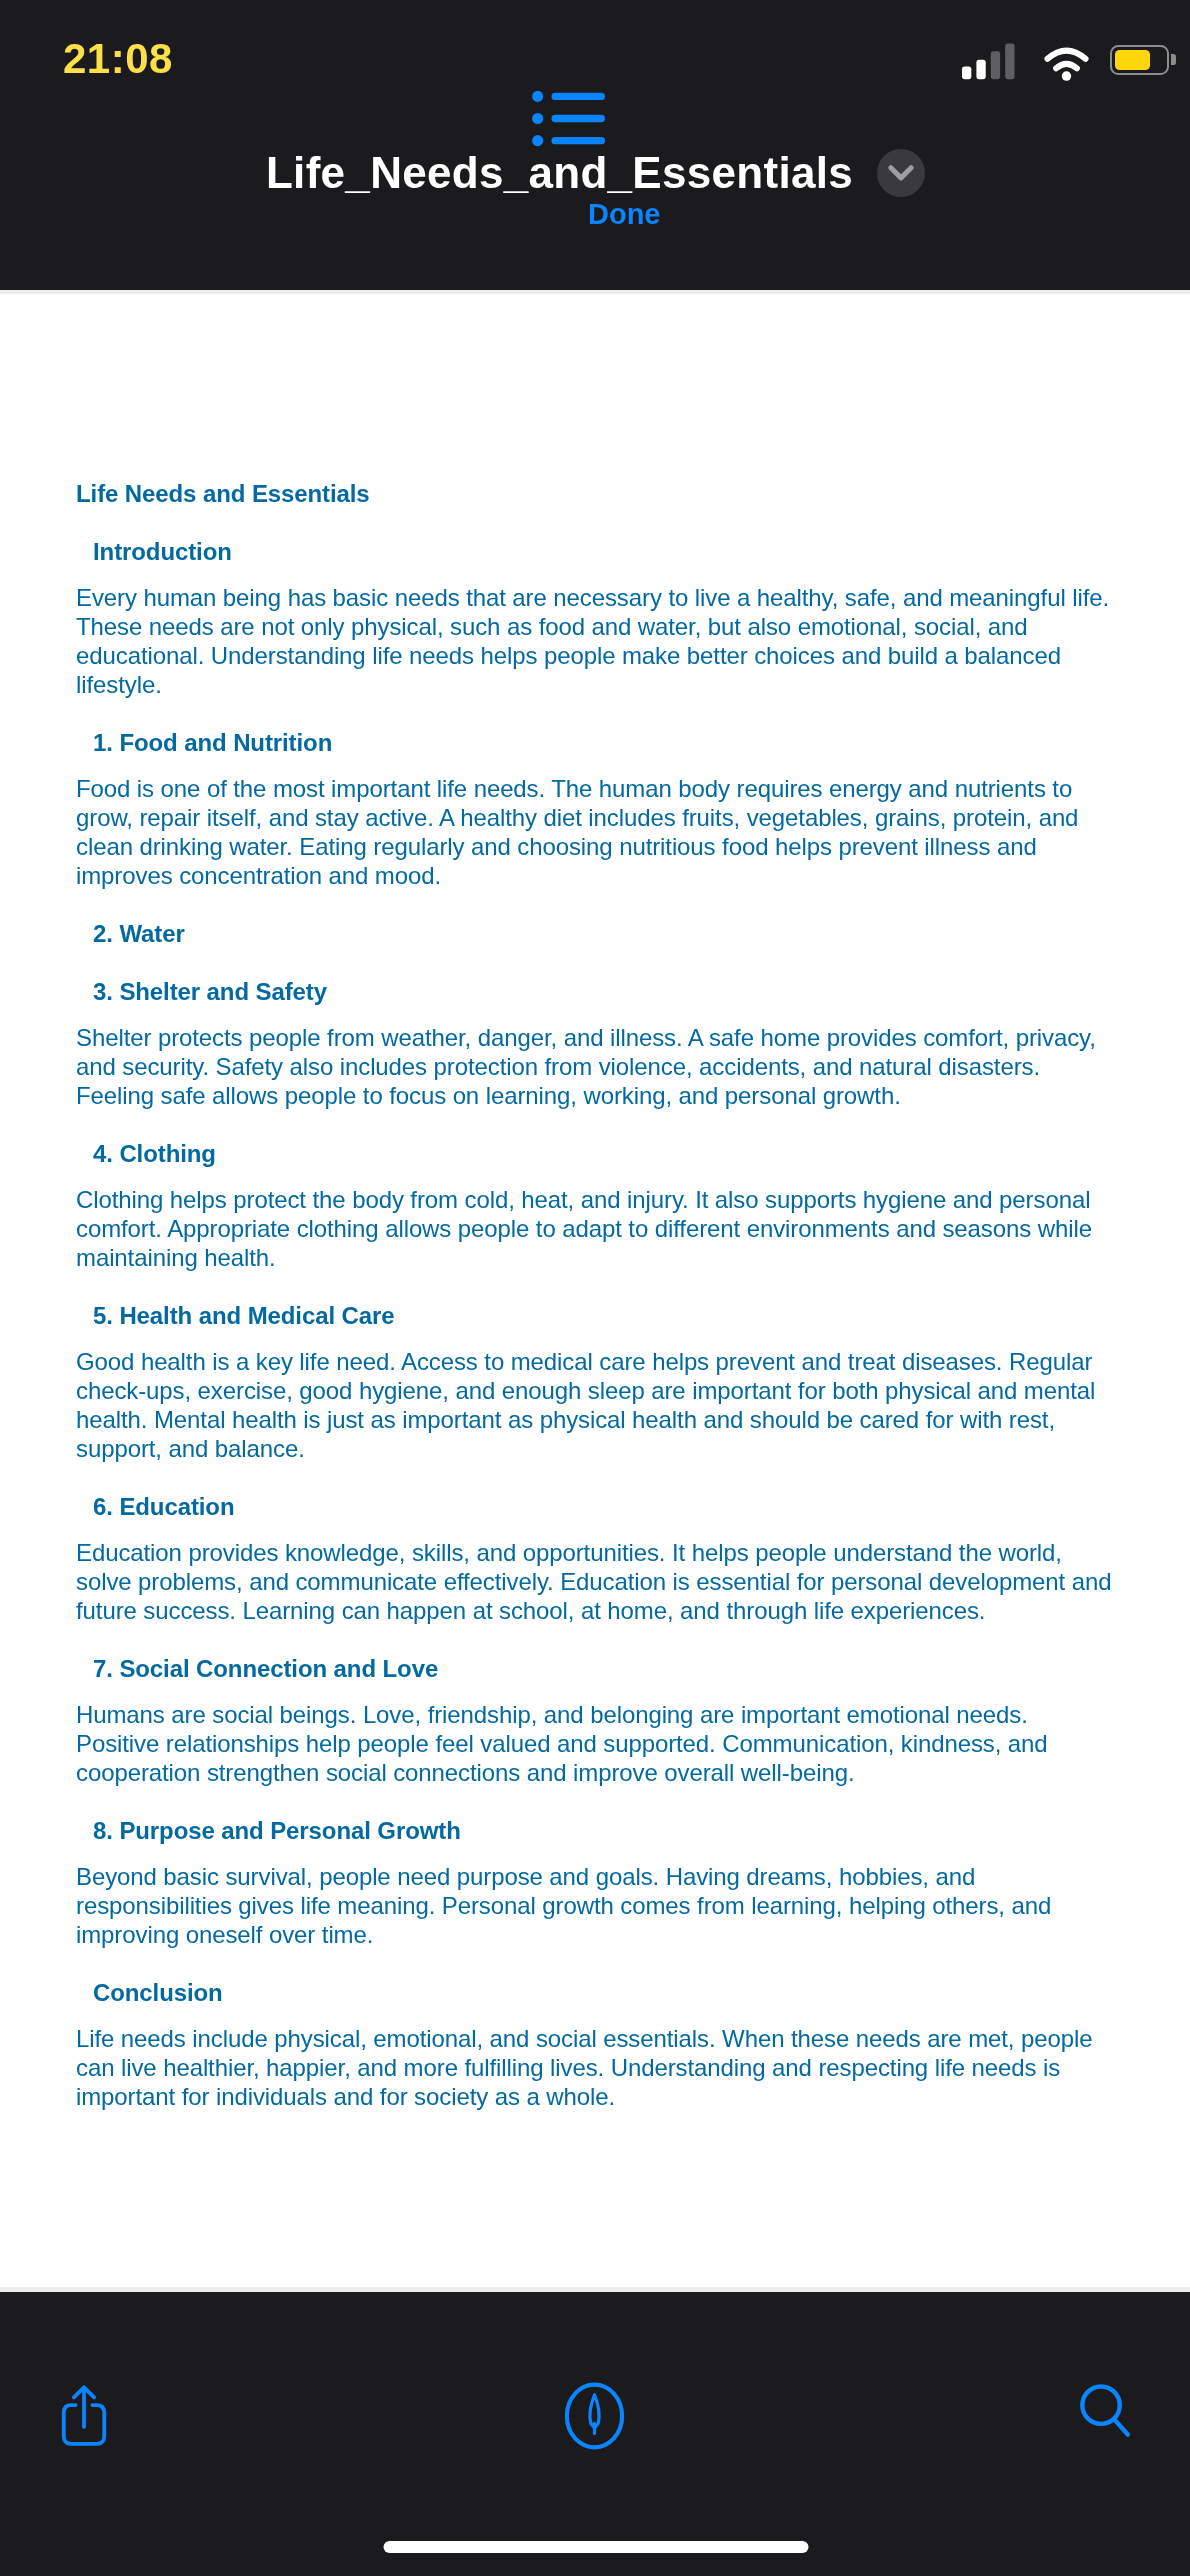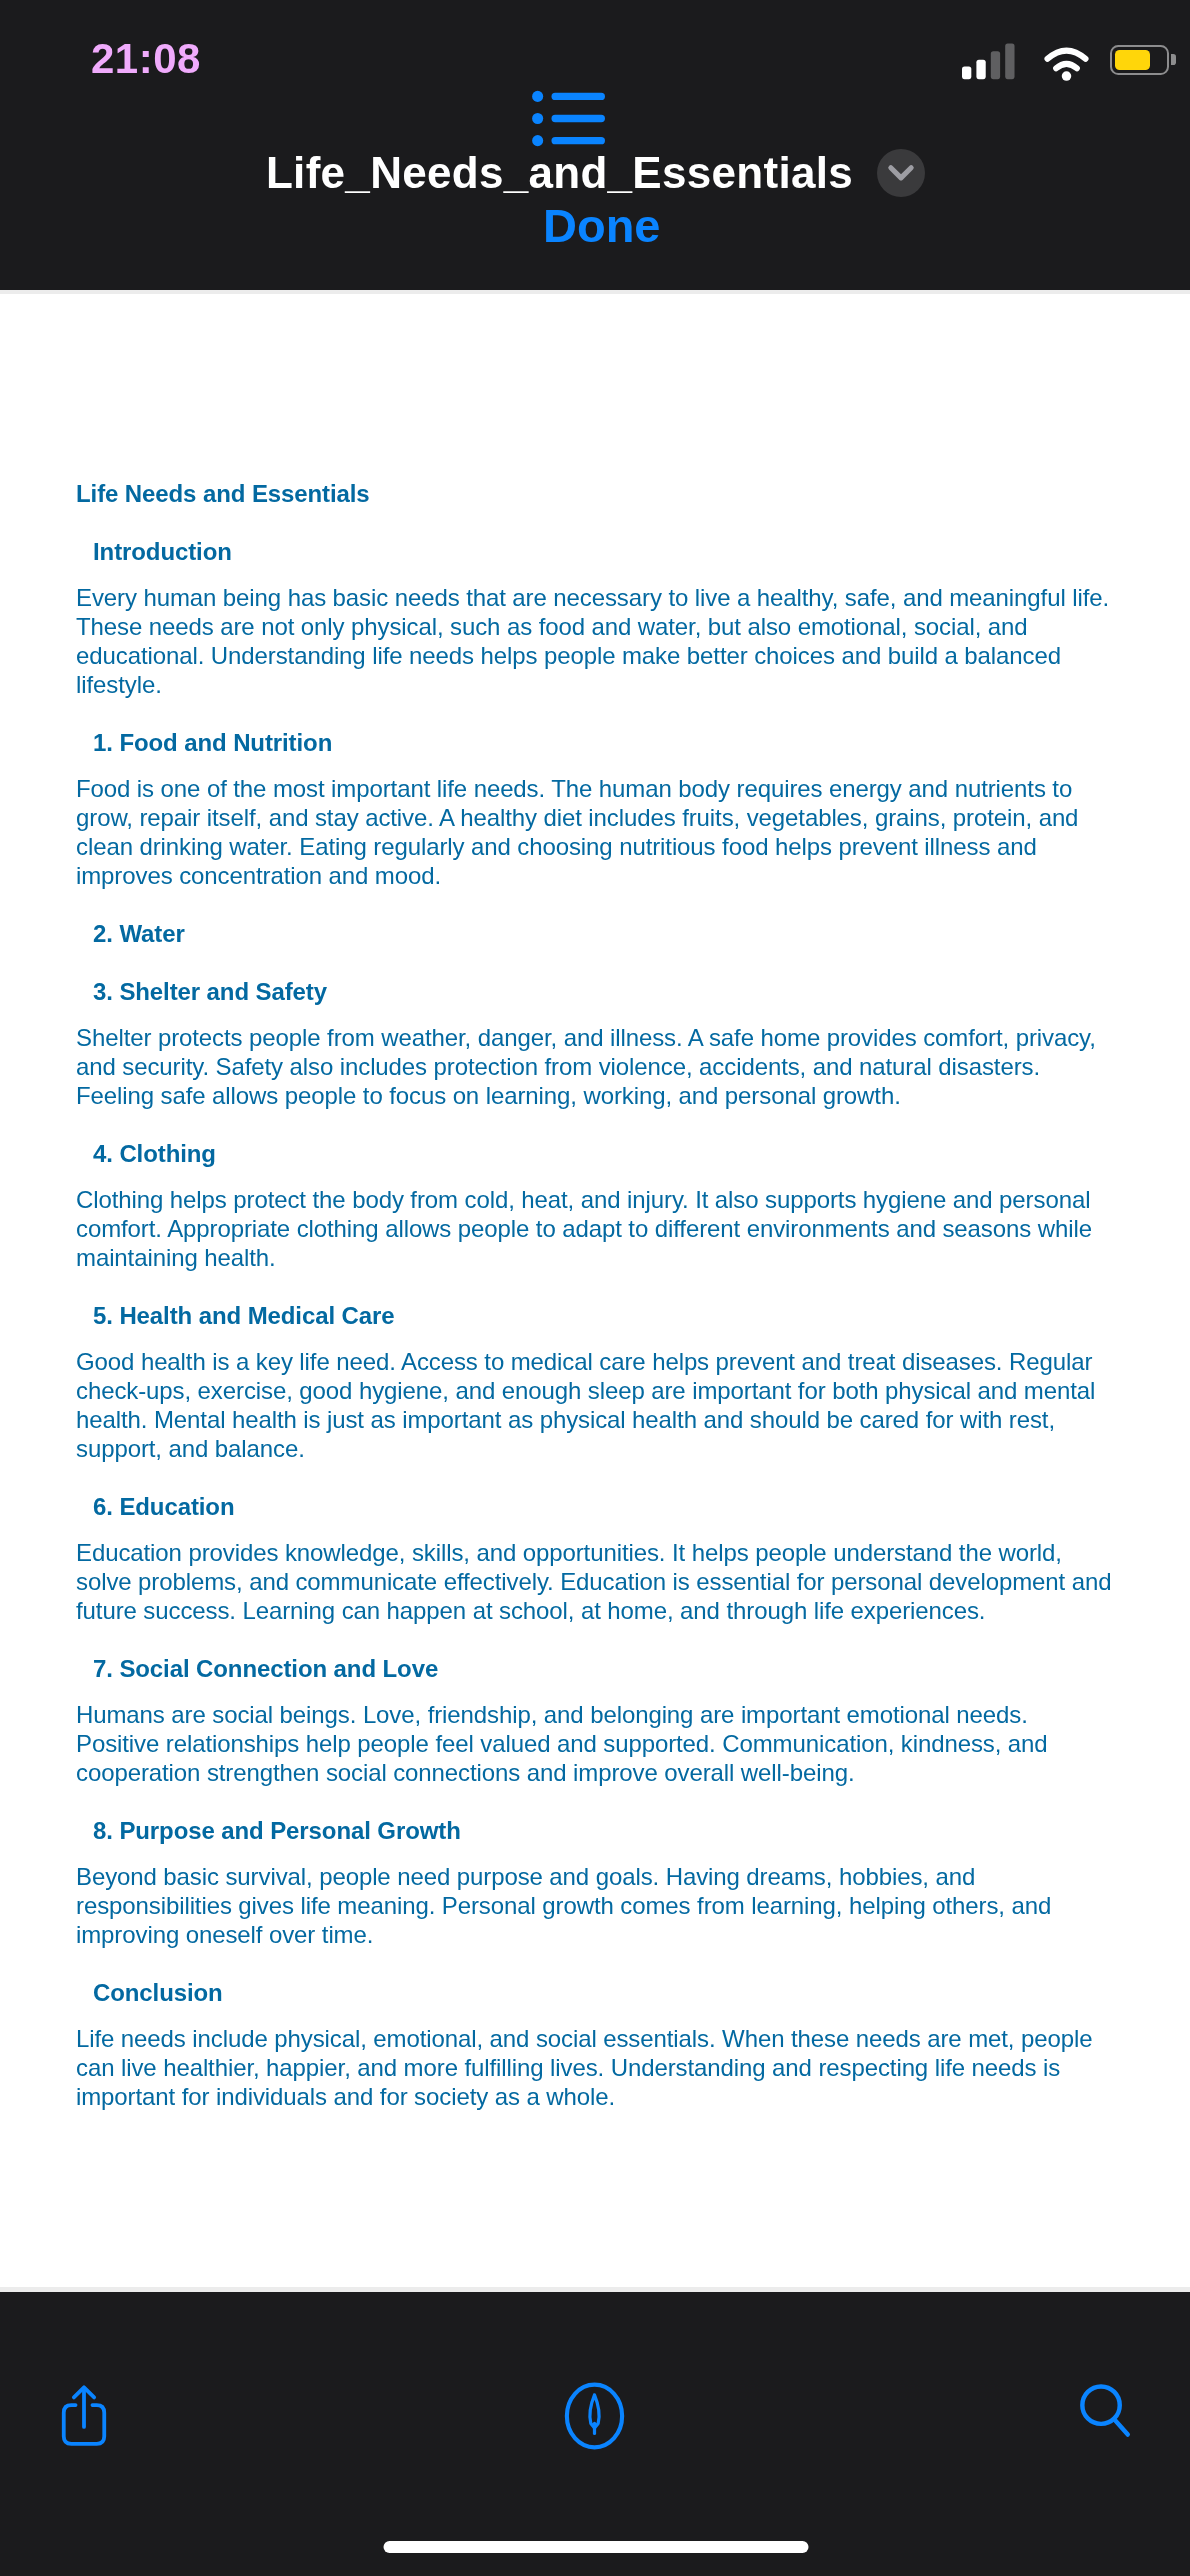--- a/index.html
+++ b/index.html
@@ -8,37 +8,37 @@
     background:#1c1c1e; overflow:hidden;
     font-family:"Liberation Sans", sans-serif;
     -webkit-font-smoothing:antialiased;
   }
   
   .header { height:290px; background:#1b1b1d; }
   .status-bar {
     height:89px; display:flex; align-items:flex-end;
     justify-content:space-between; padding:0 22px 5.6px 63px; box-sizing:border-box;
   }
-  .status-time { color:#f0abfc; font-size:42px; font-weight:700; letter-spacing:0.5px;margin-left:28px; }
+  .status-time { color:#fde047; font-size:42px; font-weight:700; letter-spacing:0.5px; }
   .status-icons { display:flex; align-items:center; gap:15px; padding-bottom:1.9px; }
   .nav-bar {
     height:108px; display:flex; align-items:center;
     padding:0 41px; box-sizing:border-box;flex-direction:column;
   }
   .nav-left { width:130px; display:flex; align-items:center; }
   .nav-center { flex:1; display:flex; align-items:center; justify-content:center; gap:24px; min-width:0; }
   .nav-title { color:#ffffff; font-size:44px; font-weight:700; letter-spacing:0.3px; white-space:nowrap; }
   .chevron-circle {
     width:48px; height:48px; border-radius:50%; background:#3a3a3c;
     display:flex; align-items:center; justify-content:center; flex:none;
   }
   .nav-right { width:130px; display:flex; justify-content:flex-end; }
   .done-btn {
     background:none; border:none; padding:0; cursor:pointer;
-    color:#0a84ff; font-size:47px; font-weight:700;
+    color:#0a84ff; font-size:29px; font-weight:700;
     font-family:"Liberation Sans", sans-serif;
   }
   .list-btn { background:none; border:none; padding:0; cursor:pointer; line-height:0; }
   .hair-strip { height:3.7px; background:#ececec; }
   
   .page {
     height:1993px; background:#ffffff; box-sizing:border-box;
     padding:185px 76px 0 76px; overflow:hidden;
   }
   .doc { color:#0369a1; font-size:24px; line-height:29px; letter-spacing:-0.1px; }

